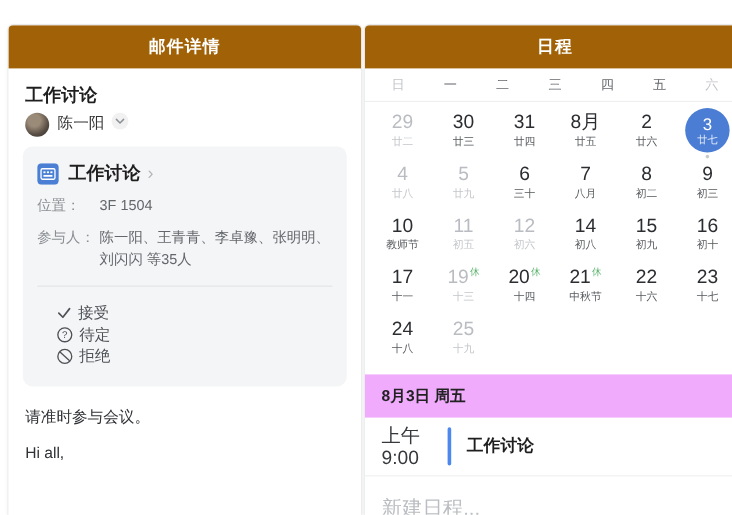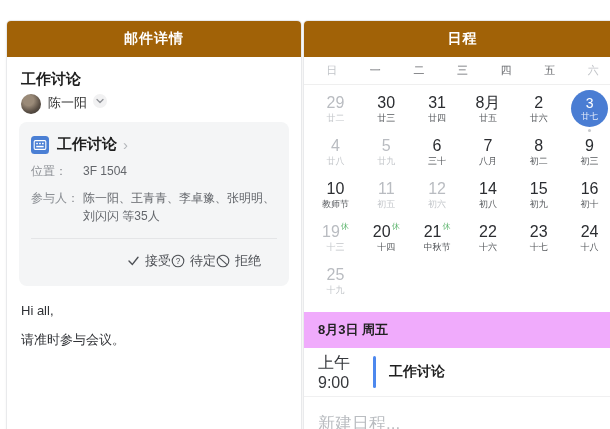--- a/index.html
+++ b/index.html
@@ -30,21 +30,21 @@
   .meeting-card { margin:8px 12px 0; background:#f4f5f6; border-radius:8px;
     padding:13px 12px 0; }
   .card-title-row { display:flex; align-items:center; }
   .cal-icon { display:block; }
   .card-title { margin-left:8px; font-size:15px; font-weight:bold; color:#1f1f1f; }
   .card-chevron { margin-left:6px; color:#b3b6ba; font-size:15px; line-height:1; }
   .detail-row { display:flex; margin-top:8px; font-size:12px; line-height:1.55; }
   .detail-label { color:#8b8f94; flex:0 0 52px; }
   .detail-value { color:#63666b; }
   .card-divider { border-top:1px solid #e4e5e7; margin-top:12px; }
-  .actions { display:flex; justify-content:flex-end; padding:13px 16px 16px; }
+  .actions { display:flex; justify-content:space-between; padding:13px 16px 16px;flex-direction:column; }
   .action-btn { display:flex; align-items:center; gap:5px; font-size:13px; color:#4e5156;
     background:none; border:none; cursor:pointer; font-family:inherit; }
   .action-btn svg { display:block; }
   .mail-body { margin:17px 14px 0; font-size:13px; color:#303236; }
   .mail-body p + p { margin-top:13px; }
 
   
   .weekday-row { display:grid; grid-template-columns:repeat(7,1fr); height:28px;
     align-items:center; padding:0 6px; border-bottom:1px solid #efefef; }
   .weekday { text-align:center; font-size:11px; color:#67696d; }
@@ -144,22 +144,22 @@
           <svg width="14" height="14" viewBox="0 0 14 14">
             <circle cx="7" cy="7" r="5.8" fill="none" stroke="#4e5156" stroke-width="1.1"></circle>
             <line x1="3" y1="3.4" x2="11" y2="10.6" stroke="#4e5156" stroke-width="1.1"></line>
           </svg>
           <span>拒绝</span>
         </button>
       </div>
     </div>
 
     <div class="mail-body">
+      <p>请准时参与会议。</p>
       <p>Hi all,</p>
-      <p>请准时参与会议。</p>
     </div>
   </div>
 
   <div class="panel panel-cal">
     <div class="panel-header">日程</div>
 
     <div class="weekday-row">
         <span class="weekday muted">日</span>
         <span class="weekday">一</span>
         <span class="weekday">二</span>
@@ -307,20 +307,28 @@
           </div>
         </div>
         <div class="cal-cell">
           <div class="day-inner">
             <div class="day-top">
               <span class="day-num">16</span>
             </div>
             <div class="day-lunar">初十</div>
           </div>
         </div>
+        <div class="cal-cell">
+          <div class="day-inner">
+            <div class="day-top">
+              <span class="day-num">17</span>
+            </div>
+            <div class="day-lunar">十一</div>
+          </div>
+        </div>
         <div class="cal-cell muted">
           <div class="day-inner">
             <div class="day-top">
               <span class="day-num">19</span>
               <span class="badge badge-rest">休</span>
             </div>
             <div class="day-lunar">十三</div>
           </div>
         </div>
         <div class="cal-cell">

